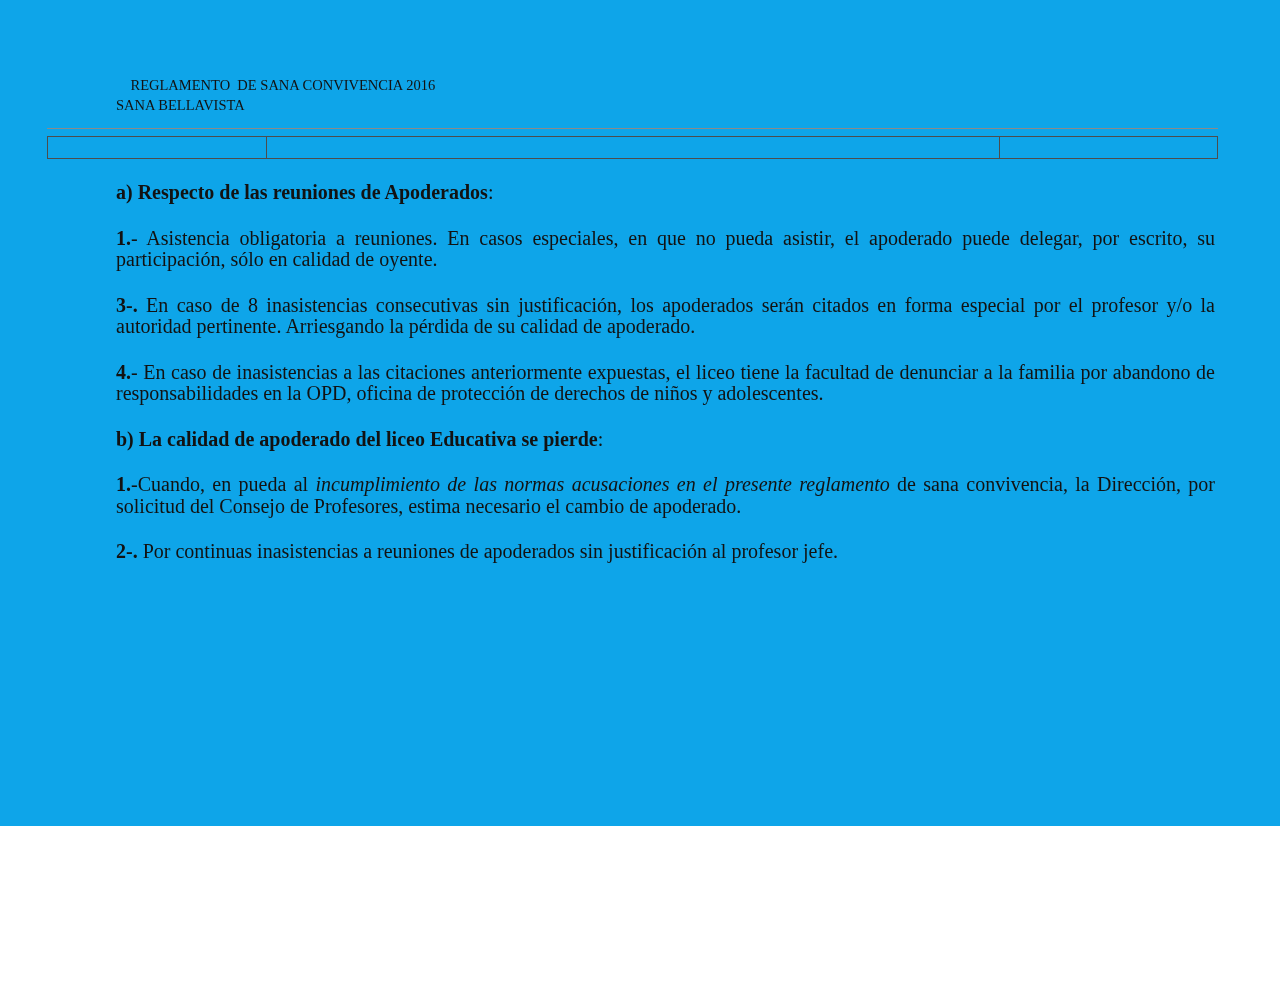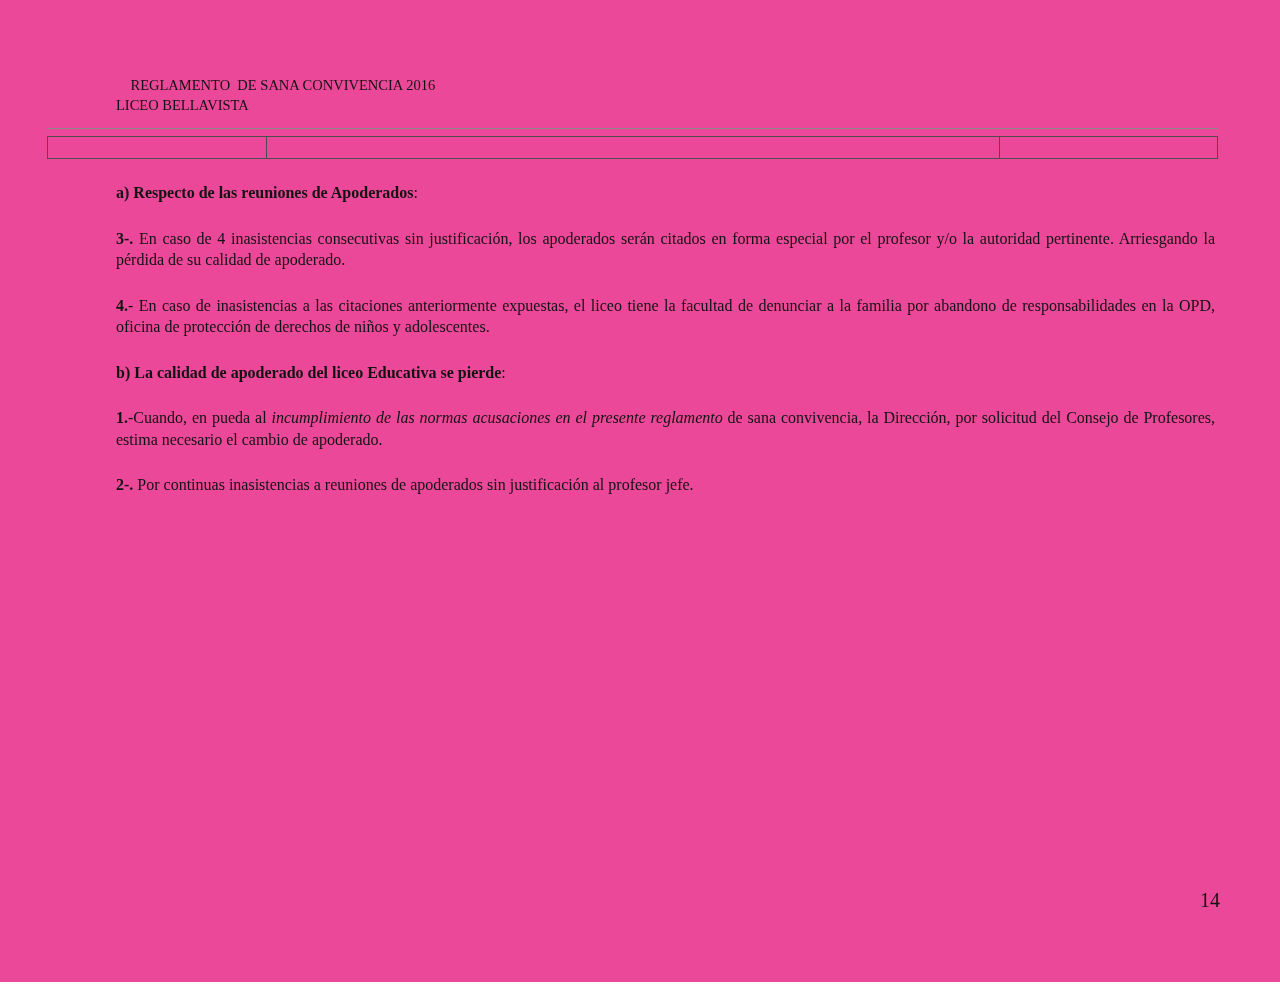--- a/index.html
+++ b/index.html
@@ -1,21 +1,21 @@
 <!DOCTYPE html>
 <html><head>
 <meta charset="utf-8">
 <style>
   * { margin: 0; padding: 0; box-sizing: border-box; }
   html, body { background: #ffffff; }
   .page {
     position: relative;
     width: 1280px;
-    height: 982px;
-    background: #ec4899;
+    height: 826px;
+    background: #0ea5e9;
     font-family: "Liberation Serif", "DejaVu Serif", serif;
     color: #121212;
     overflow: hidden;
   }
   .doc-header {
     position: absolute;
     left: 116px;
     top: 58px;
     font-size: 14.5px;
     line-height: 18px;
@@ -42,59 +42,60 @@
   .header-table .cell { height: 100%; }
   .header-table .cell + .cell { border-left: 1.5px solid #4d4d4d; }
   .cell-1 { width: 218px; }
   .cell-2 { width: 733px; }
   .cell-3 { flex: 1; }
   .content {
     position: absolute;
     left: 116px;
     top: 182px;
     width: 1099px;
-    font-size: 16px;
+    font-size: 20px;
     line-height: 21.5px;
   }
   .content p { margin: 0 0 24px 0; }
   .content p.justified { text-align: justify; }
   .sec-heading b { font-weight: bold; }
   .page-number {
     position: absolute;
     right: 60px;
     top: 891px;
     font-size: 20px;
     line-height: 18px;
   }
 </style>
 </head>
 <body>
 
 <div class="page">
 
   <div class="doc-header">
     <span>REGLAMENTO  DE SANA CONVIVENCIA 2016</span>
-    <span class="hline2">LICEO BELLAVISTA</span>
+    <span class="hline2">SANA BELLAVISTA</span>
   </div>
 
   <div class="top-rule"></div>
 
   <div class="header-table">
     <div class="cell cell-1"></div>
     <div class="cell cell-2"></div>
     <div class="cell cell-3"></div>
   </div>
 
   <div class="content">
 
     <p class="sec-heading"><b>a) Respecto de las reuniones de Apoderados</b><span>:</span></p>
 
+    <p class="justified"><b>1.</b><span>- Asistencia obligatoria a reuniones. En casos especiales, en que no pueda asistir, el apoderado puede delegar, por escrito, su participación, sólo en calidad de oyente.</span></p>
 
 
-    <p class="justified"><b>3-.</b><span> En caso de 4 inasistencias consecutivas sin justificación, los apoderados serán citados en forma especial por el profesor y/o la autoridad pertinente. Arriesgando la pérdida de su calidad de apoderado.</span></p>
+    <p class="justified"><b>3-.</b><span> En caso de 8 inasistencias consecutivas sin justificación, los apoderados serán citados en forma especial por el profesor y/o la autoridad pertinente. Arriesgando la pérdida de su calidad de apoderado.</span></p>
 
     <p class="justified"><b>4.</b><span>- En caso de inasistencias a las citaciones anteriormente expuestas, el liceo tiene la facultad de denunciar a la familia por abandono de responsabilidades en la OPD, oficina de protección de derechos de niños y adolescentes.</span></p>
 
     <p class="sec-heading"><b>b) La calidad de apoderado del liceo Educativa se pierde</b><span>:</span></p>
 
     <p class="justified"><b>1.</b><span>-Cuando, en pueda al </span><i>incumplimiento de las normas acusaciones en el presente reglamento</i><span> de sana convivencia, la Dirección, por solicitud del Consejo de Profesores, estima necesario el cambio de apoderado.</span></p>
 
     <p class="justified"><b>2-.</b><span> Por continuas inasistencias a reuniones de apoderados sin justificación al profesor jefe.</span></p>
 
 

